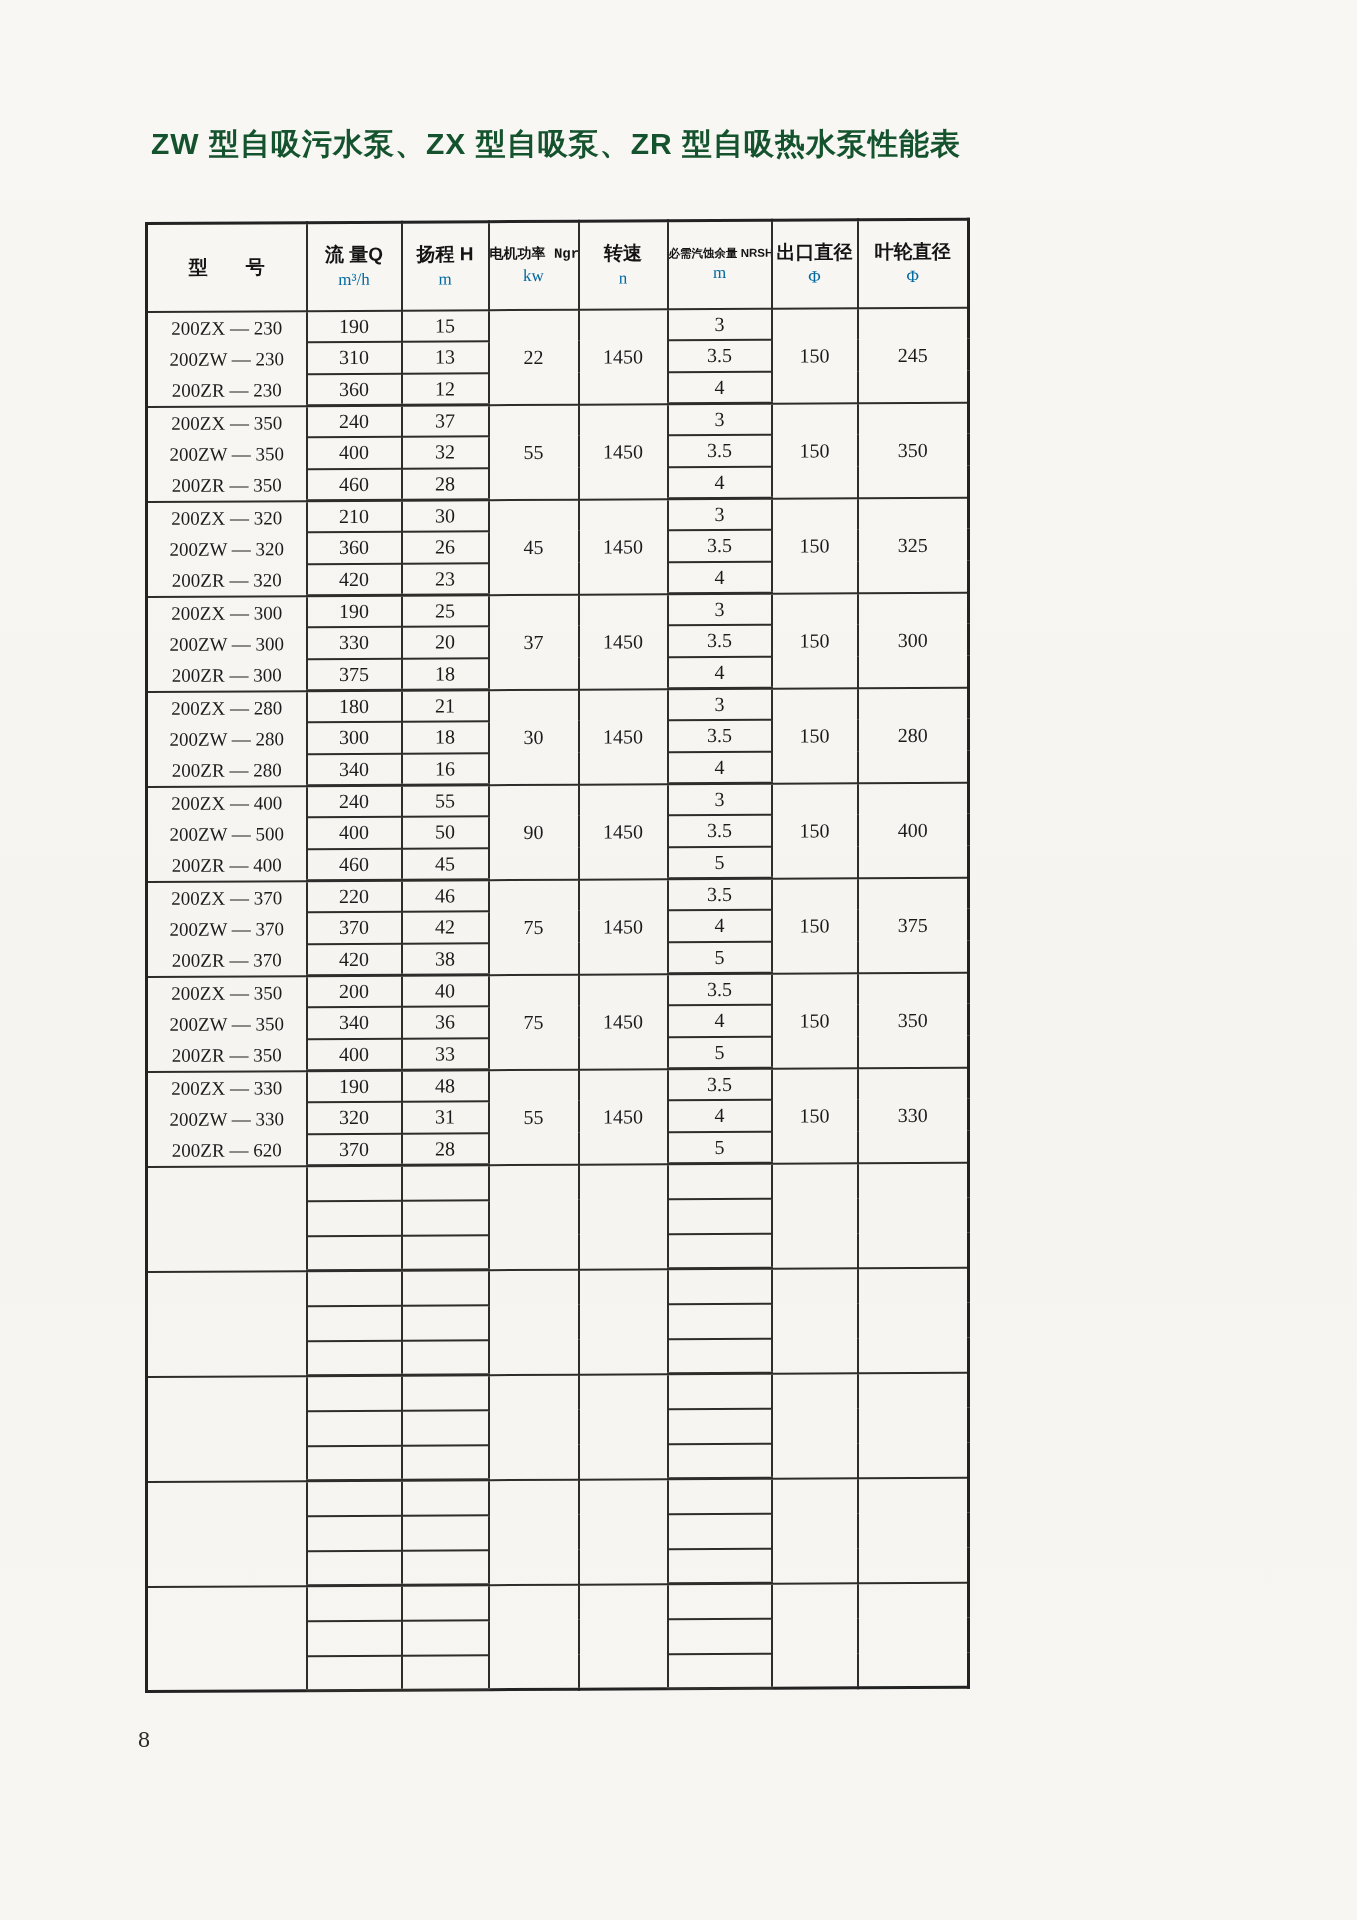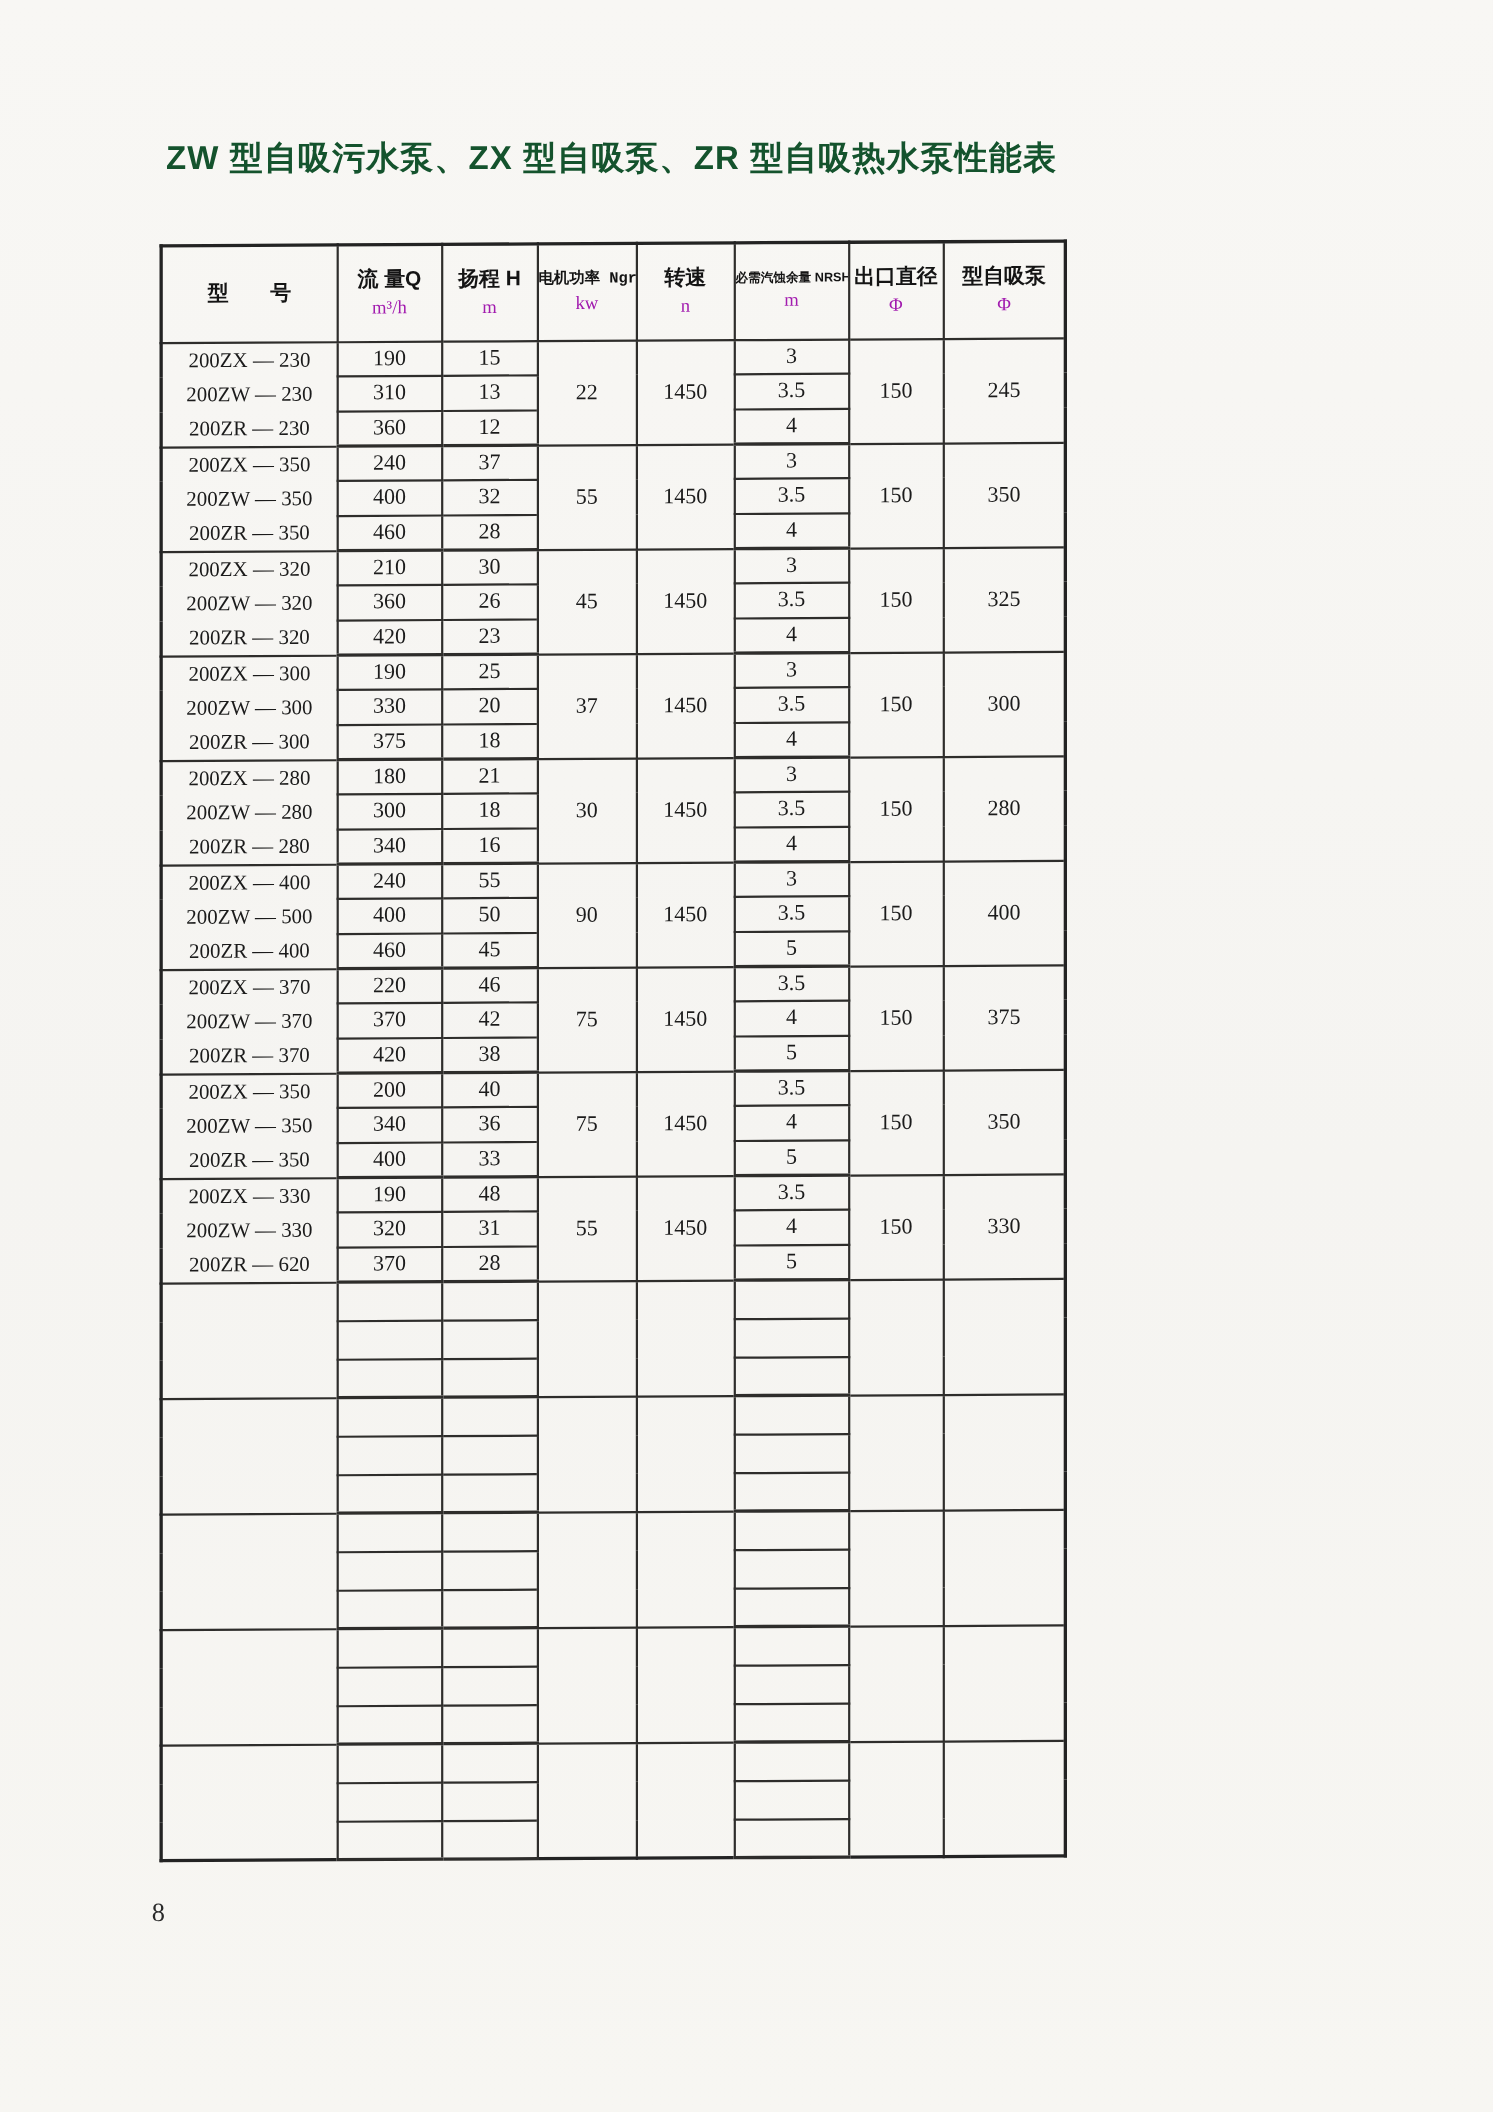--- a/index.html
+++ b/index.html
@@ -34,21 +34,21 @@
     text-align: center; vertical-align: middle;
     padding: 0; font-weight: normal;
     overflow: hidden;
   }
   thead th { height: 88px; background: transparent; }
   .h-title {
     font-family: "Liberation Sans", sans-serif;
     font-weight: bold; font-size: 19px; line-height: 1.25; color: #141414;
     white-space: nowrap;
   }
-  .h-sub { font-size: 17px; margin-top: 3px; color: #a21caf; }
+  .h-sub { font-size: 17px; margin-top: 3px; color: #0369a1; }
   th.col-power .h-title { font-size: 14px; font-family: Liberation Mono, monospace; }
   th.col-npsh  .h-title { font-size: 11.5px; }
   td { font-size: 20px; }
   tr.data-row  { height: 31px; }
   tr.empty-row { height: 35px; }
   tr.group-last td { border-bottom-width: 3px; }
   td.model-cell { font-size: 19px; border-radius: 28px; }
   .model-line { height: 31px; line-height: 31px; white-space: nowrap; }
   .page-number {
     position: absolute; left: 138px; top: 1726px;
@@ -96,21 +96,21 @@
       </th>
       <th class="col-npsh">
         <div class="h-title">必需汽蚀余量 NRSH</div>
         <div class="h-sub">m</div>
       </th>
       <th class="col-outlet">
         <div class="h-title">出口直径</div>
         <div class="h-sub">Φ</div>
       </th>
       <th class="col-impeller">
-        <div class="h-title">型自吸泵</div>
+        <div class="h-title">叶轮直径</div>
         <div class="h-sub">Φ</div>
       </th>
     </tr>
   </thead>
   <tbody>
       <tr class="data-row">
         <td class="model-cell" rowspan="3">
           <div class="model-line">200ZX — 230</div>
           <div class="model-line">200ZW — 230</div>
           <div class="model-line">200ZR — 230</div>

